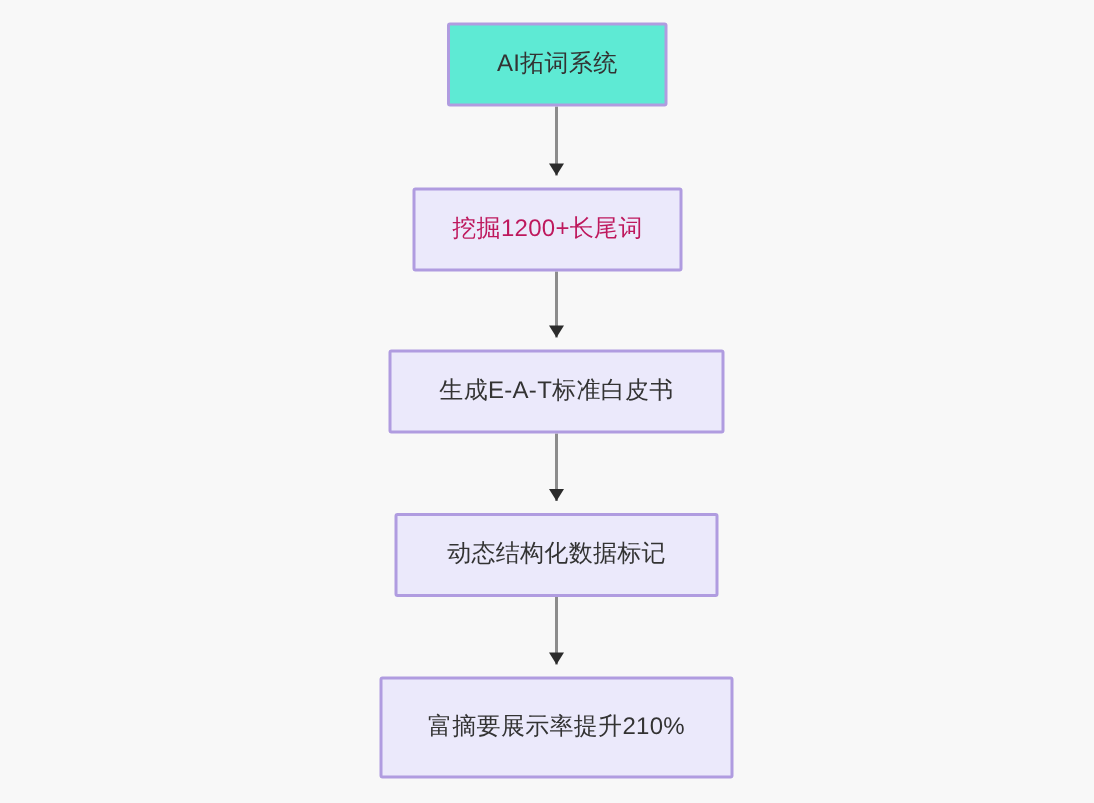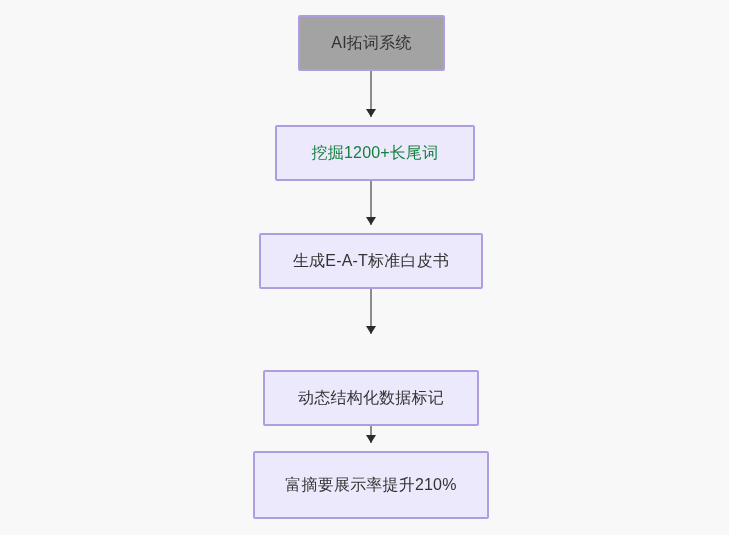--- a/index.html
+++ b/index.html
@@ -84,33 +84,33 @@
   <div class="edge" style="left: 371px; top: 289px;">
     <div class="edge-line" style="height: 45px; background: rgb(140, 140, 140);"></div>
     <div class="edge-arrow" style="top: 37px; border-top-color: rgb(43, 43, 43);"></div>
   </div>
 
   <div class="edge" style="left: 371px; top: 398px;">
     <div class="edge-line" style="height: 45px; background: rgb(140, 140, 140);"></div>
     <div class="edge-arrow" style="top: 37px; border-top-color: rgb(43, 43, 43);"></div>
   </div>
 
-  <div class="node" style="left: 298px; top: 15px; width: 147px; height: 56px; background: #a3a3a3; border-color: rgb(176, 156, 224); color: rgb(51, 51, 51);">
+  <div class="node" style="left: 298px; top: 15px; width: 147px; height: 56px; background: #5eead4; border-color: rgb(176, 156, 224); color: rgb(51, 51, 51);">
     <span class="node-label">AI拓词系统</span>
   </div>
 
-  <div class="node" style="left: 275px; top: 125px; width: 200px; height: 56px; background: rgb(235, 233, 251); border-color: rgb(176, 156, 224); color: #15803d; text-align: right;">
+  <div class="node" style="left: 275px; top: 125px; width: 180px; height: 56px; background: rgb(235, 233, 251); border-color: rgb(176, 156, 224); color: #be185d; text-align: right;">
     <span class="node-label">挖掘1200+长尾词</span>
   </div>
 
   <div class="node" style="left: 259px; top: 233px; width: 224px; height: 56px; background: rgb(235, 233, 251); border-color: rgb(176, 156, 224); color: rgb(51, 51, 51);">
     <span class="node-label">生成E-A-T标准白皮书</span>
   </div>
 
-  <div class="node" style="left: 263px; top: 342px; width: 216px; height: 56px; background: rgb(235, 233, 251); border-color: rgb(176, 156, 224); color: rgb(51, 51, 51); margin-top: 28px;">
+  <div class="node" style="left: 263px; top: 342px; width: 216px; height: 56px; background: rgb(235, 233, 251); border-color: rgb(176, 156, 224); color: rgb(51, 51, 51);">
     <span class="node-label">动态结构化数据标记</span>
   </div>
 
   <div class="node" style="left: 253px; top: 451px; width: 236px; height: 68px; background: rgb(235, 233, 251); border-color: rgb(176, 156, 224); color: rgb(51, 51, 51);">
     <span class="node-label">富摘要展示率提升210%</span>
   </div>
 
 </div>
 
 </body></html>

